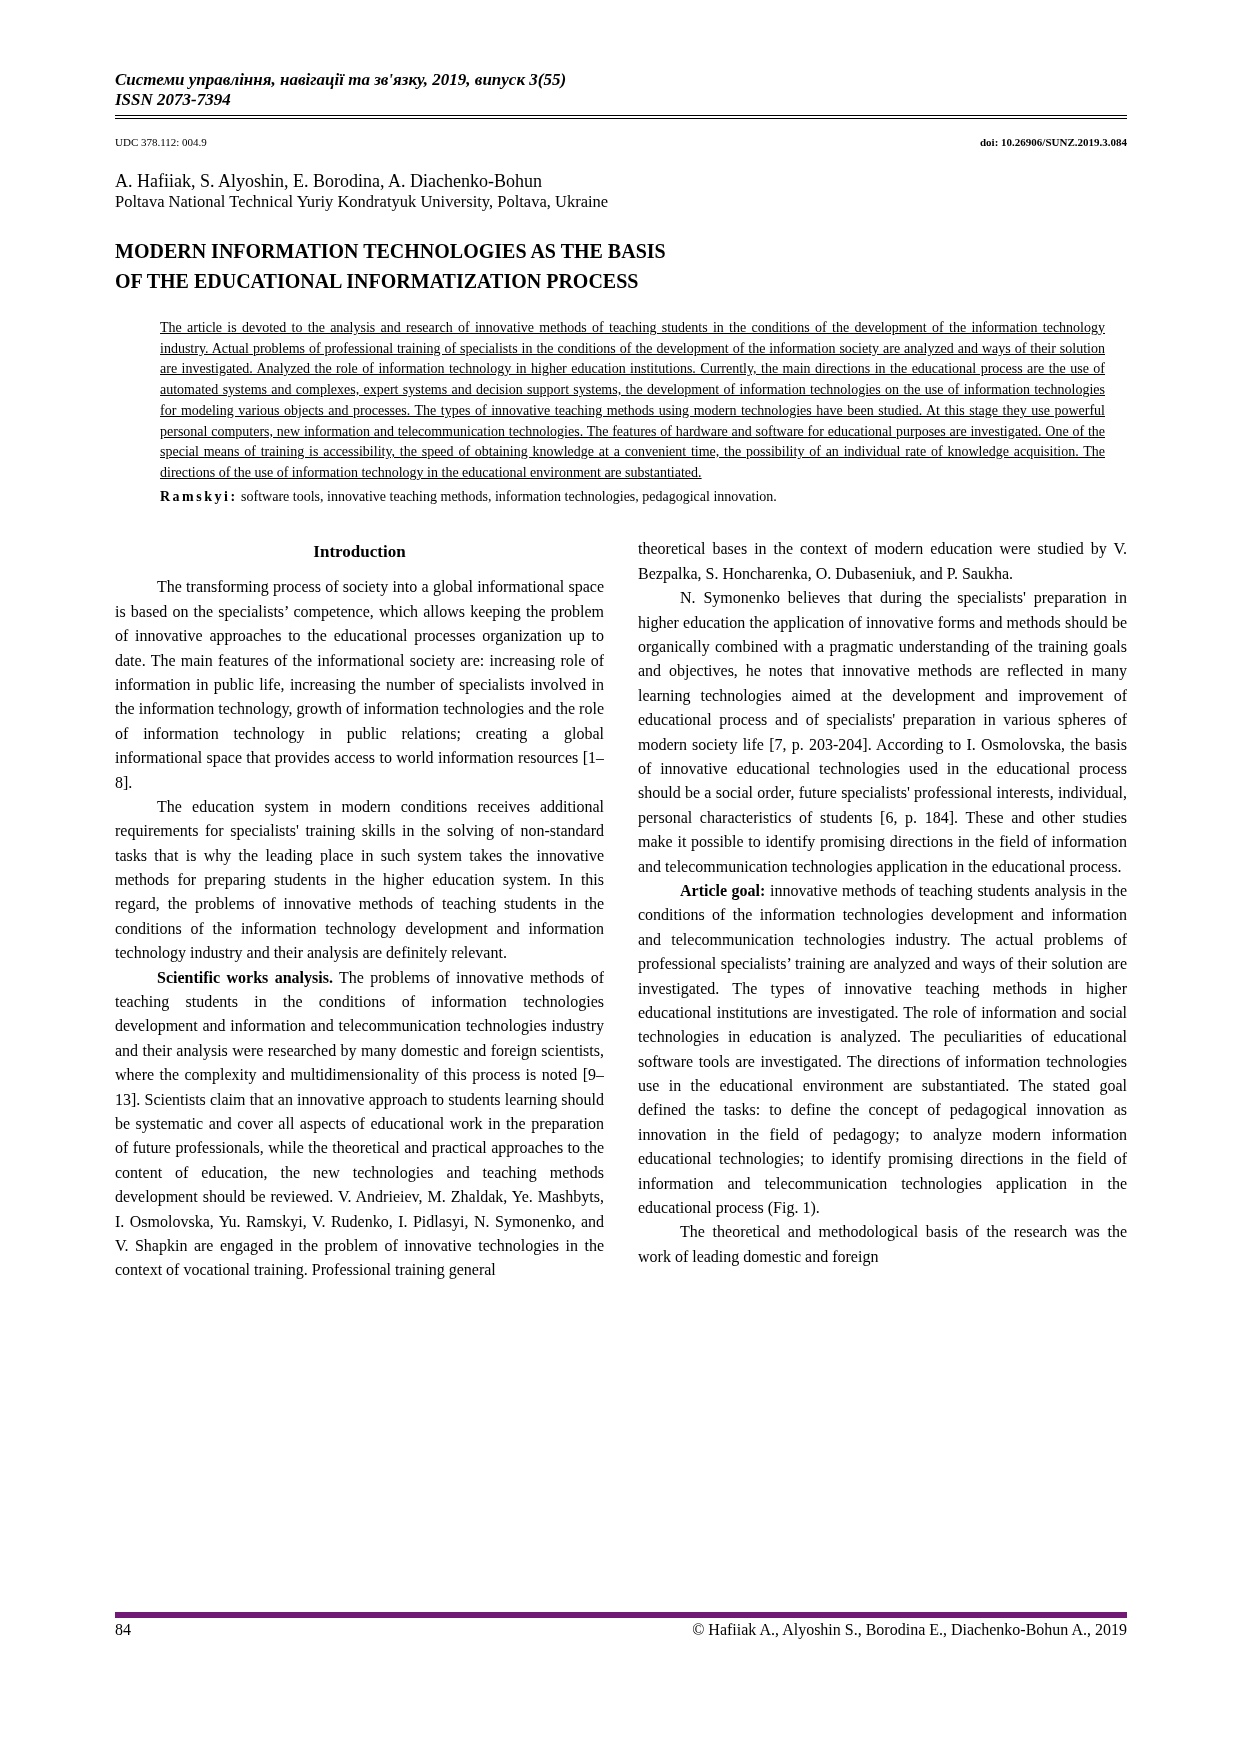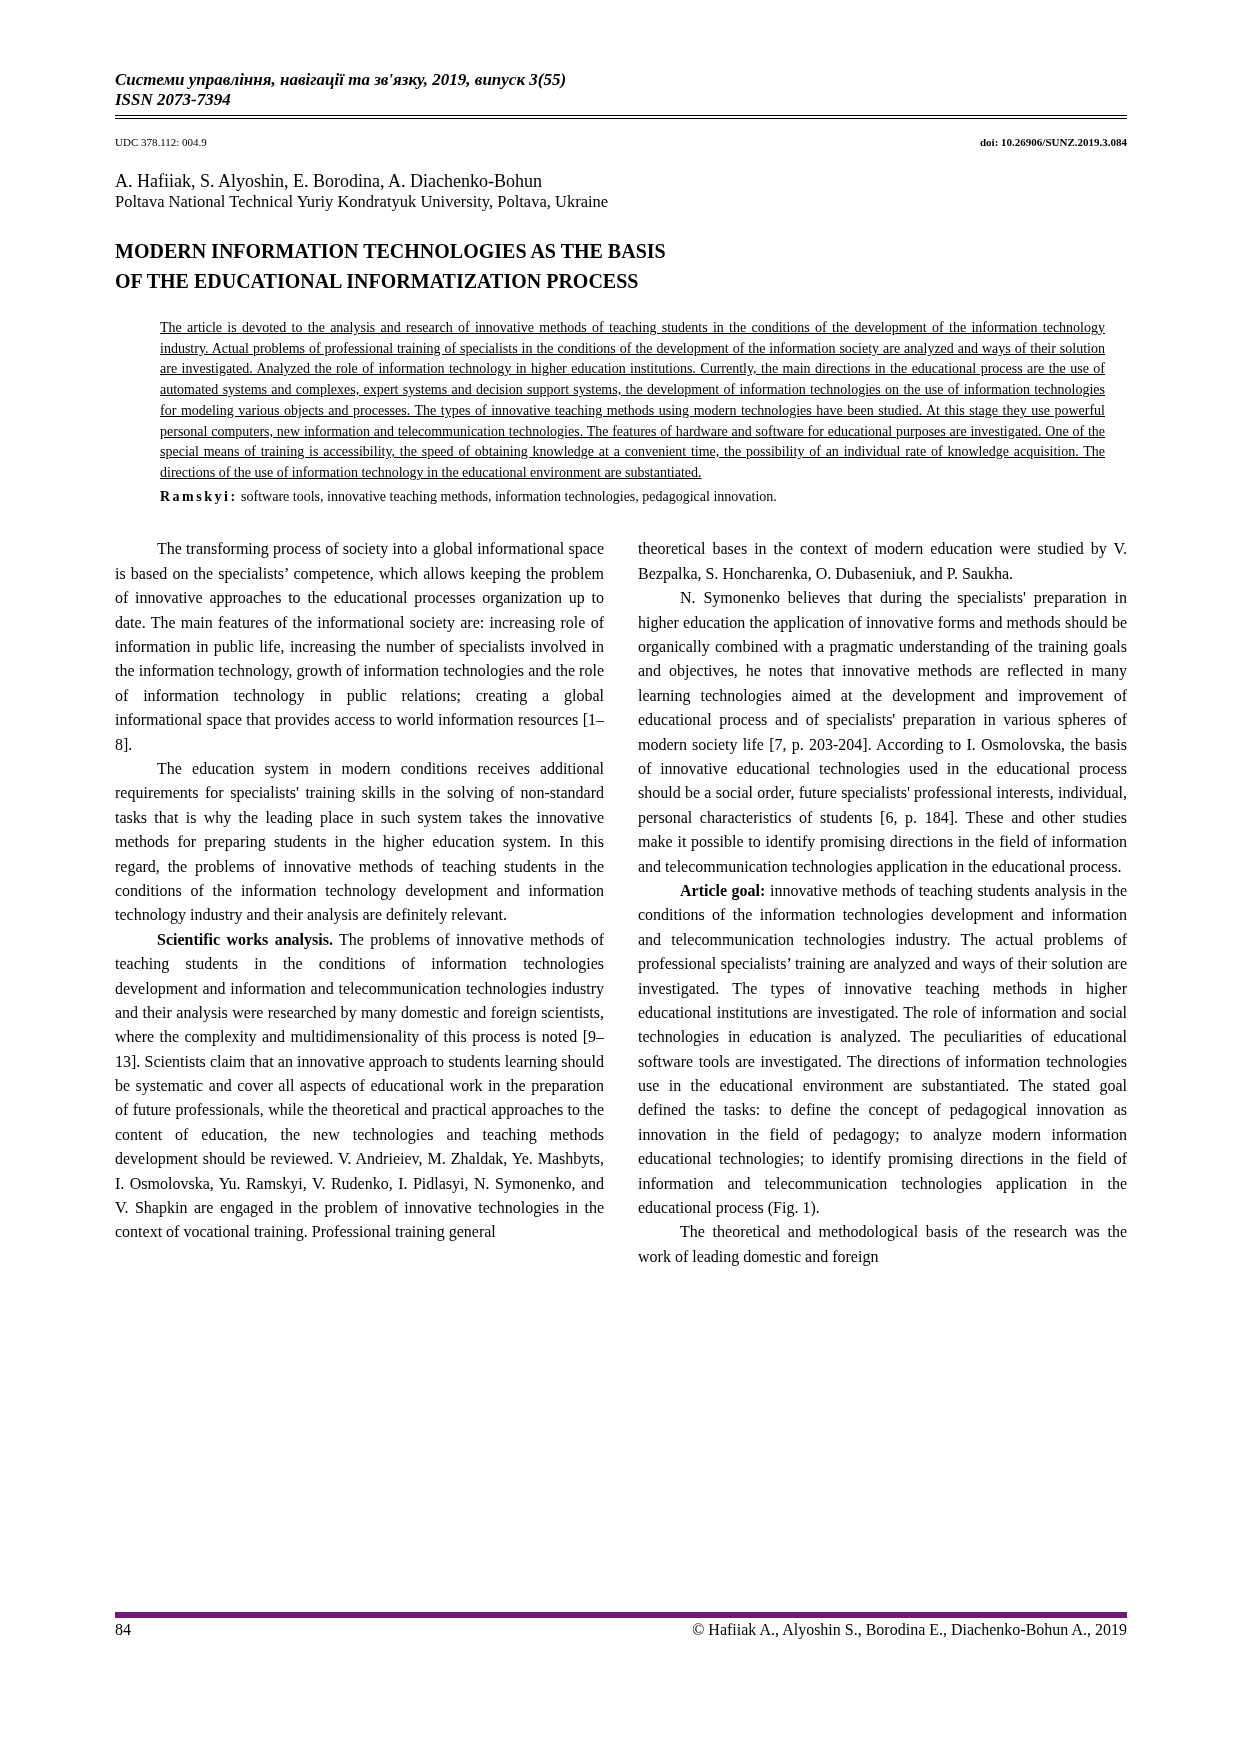--- a/index.html
+++ b/index.html
@@ -122,20 +122,21 @@
 
   <div class="abstract-block">The article is devoted to the analysis and research of innovative methods of teaching students in the conditions of the development of the information technology industry. Actual problems of professional training of specialists in the conditions of the development of the information society are analyzed and ways of their solution are investigated. Analyzed the role of information technology in higher education institutions. Currently, the main directions in the educational process are the use of automated systems and complexes, expert systems and decision support systems, the development of information technologies on the use of information technologies for modeling various objects and processes. The types of innovative teaching methods using modern technologies have been studied. At this stage they use powerful personal computers, new information and telecommunication technologies. The features of hardware and software for educational purposes are investigated. One of the special means of training is accessibility, the speed of obtaining knowledge at a convenient time, the possibility of an individual rate of knowledge acquisition. The directions of the use of information technology in the educational environment are substantiated.</div>
 
   <div class="keywords-line">
     <span class="kw-label">Ramskyi:</span><span> software tools, innovative teaching methods, information technologies, pedagogical innovation.</span>
   </div>
 
   <div class="columns">
 
     <div class="col">
+      <div class="section-heading">Introduction</div>
       <p class="indent">The transforming process of society into a global informational space is based on the specialists’ competence, which allows keeping the problem of innovative approaches to the educational processes organization up to date. The main features of the informational society are: increasing role of information in public life, increasing the number of specialists involved in the information technology, growth of information technologies and the role of information technology in public relations; creating a global informational space that provides access to world information resources [1–8].</p>
       <p class="indent">The education system in modern conditions receives additional requirements for specialists' training skills in the solving of non-standard tasks that is why the leading place in such system takes the innovative methods for preparing students in the higher education system. In this regard, the problems of innovative methods of teaching students in the conditions of the information technology development and information technology industry and their analysis are definitely relevant.</p>
       <p class="indent"><span class="lead-bold">Scientific works analysis.</span><span> The problems of innovative methods of teaching students in the conditions of information technologies development and information and telecommunication technologies industry and their analysis were researched by many domestic and foreign scientists, where the complexity and multidimensionality of this process is noted [9–13]. Scientists claim that an innovative approach to students learning should be systematic and cover all aspects of educational work in the preparation of future professionals, while the theoretical and practical approaches to the content of education, the new technologies and teaching methods development should be reviewed. V. Andrieiev, M. Zhaldak, Ye. Mashbyts, I. Osmolovska, Yu. Ramskyi, V. Rudenko, I. Pidlasyi, N. Symonenko, and V. Shapkin are engaged in the problem of innovative technologies in the context of vocational training. Professional training general</span></p>
     </div>
 
     <div class="col">
       <p class="no-indent">theoretical bases in the context of modern education were studied by V. Bezpalka, S. Honcharenka, O. Dubaseniuk, and P. Saukha.</p>
       <p class="indent">N. Symonenko believes that during the specialists' preparation in higher education the application of innovative forms and methods should be organically combined with a pragmatic understanding of the training goals and objectives, he notes that innovative methods are reflected in many learning technologies aimed at the development and improvement of educational process and of specialists' preparation in various spheres of modern society life [7, p. 203-204]. According to I. Osmolovska, the basis of innovative educational technologies used in the educational process should be a social order, future specialists' professional interests, individual, personal characteristics of students [6, p. 184]. These and other studies make it possible to identify promising directions in the field of information and telecommunication technologies application in the educational process.</p>
       <p class="indent"><span class="lead-bold">Article goal:</span><span> innovative methods of teaching students analysis in the conditions of the information technologies development and information and telecommunication technologies industry. The actual problems of professional specialists’ training are analyzed and ways of their solution are investigated. The types of innovative teaching methods in higher educational institutions are investigated. The role of information and social technologies in education is analyzed. The peculiarities of educational software tools are investigated. The directions of information technologies use in the educational environment are substantiated. The stated goal defined the tasks: to define the concept of pedagogical innovation as innovation in the field of pedagogy; to analyze modern information educational technologies; to identify promising directions in the field of information and telecommunication technologies application in the educational process (Fig. 1).</span></p>
       <p class="indent">The theoretical and methodological basis of the research was the work of leading domestic and foreign</p>

